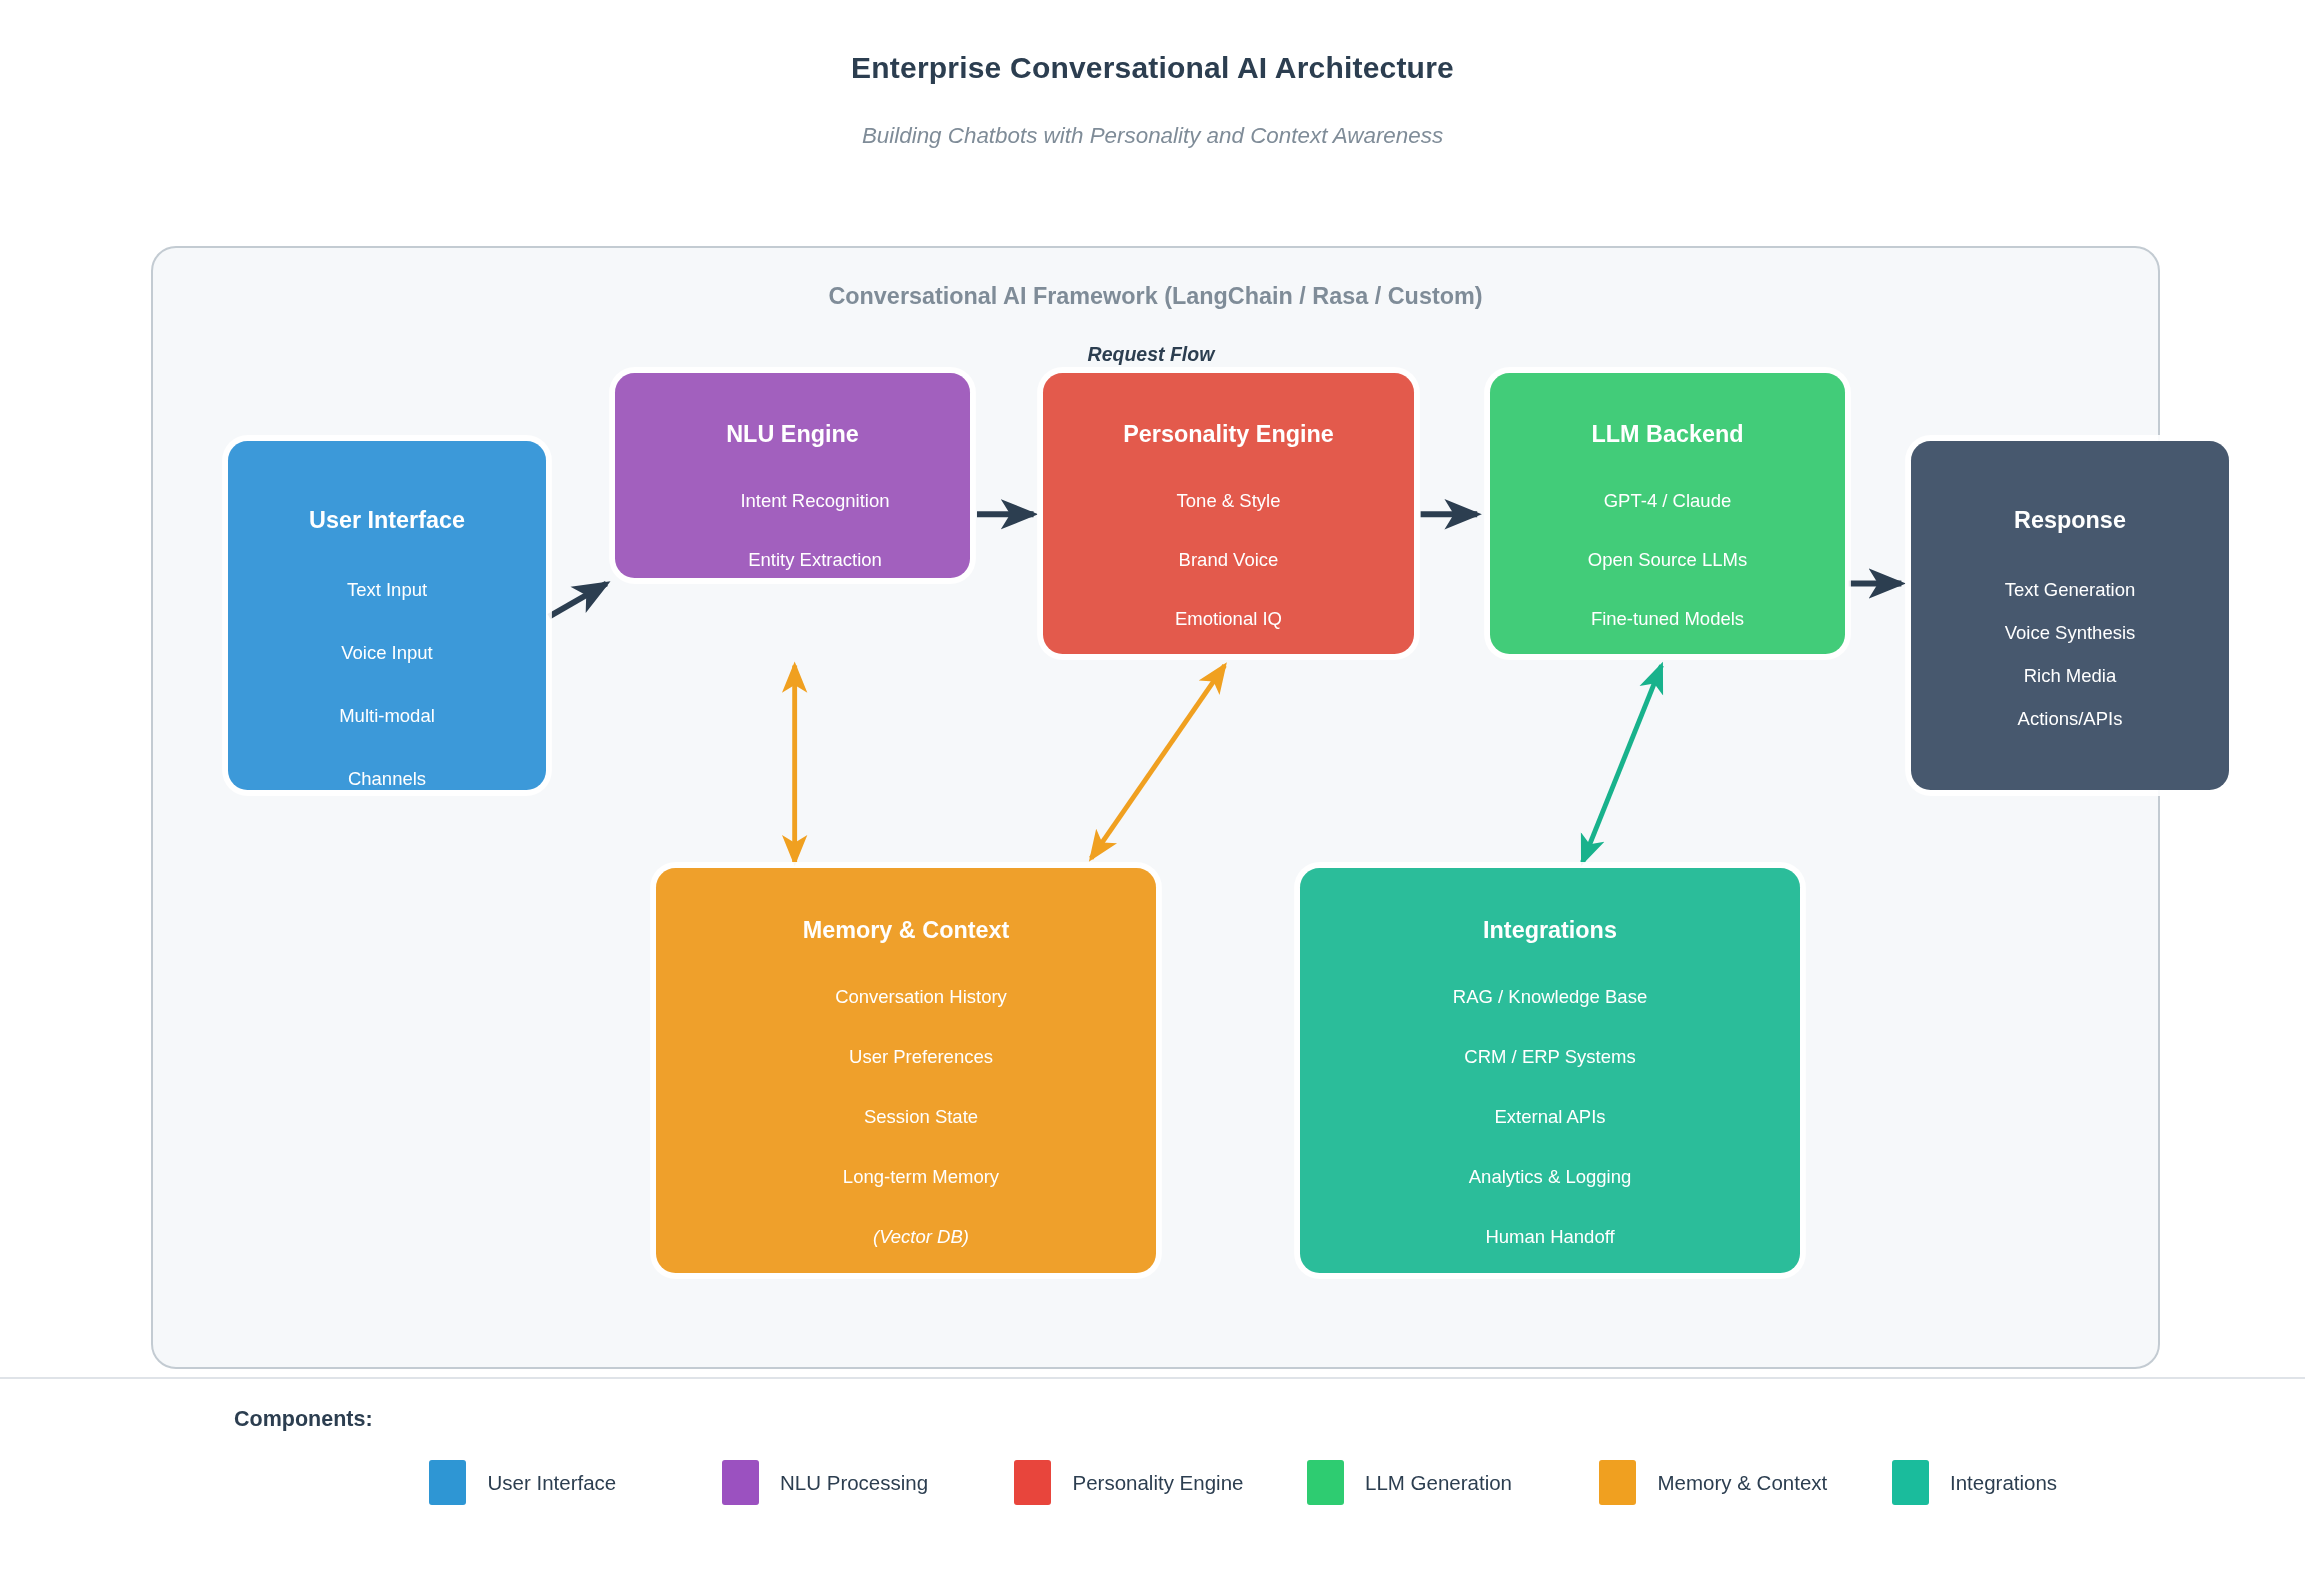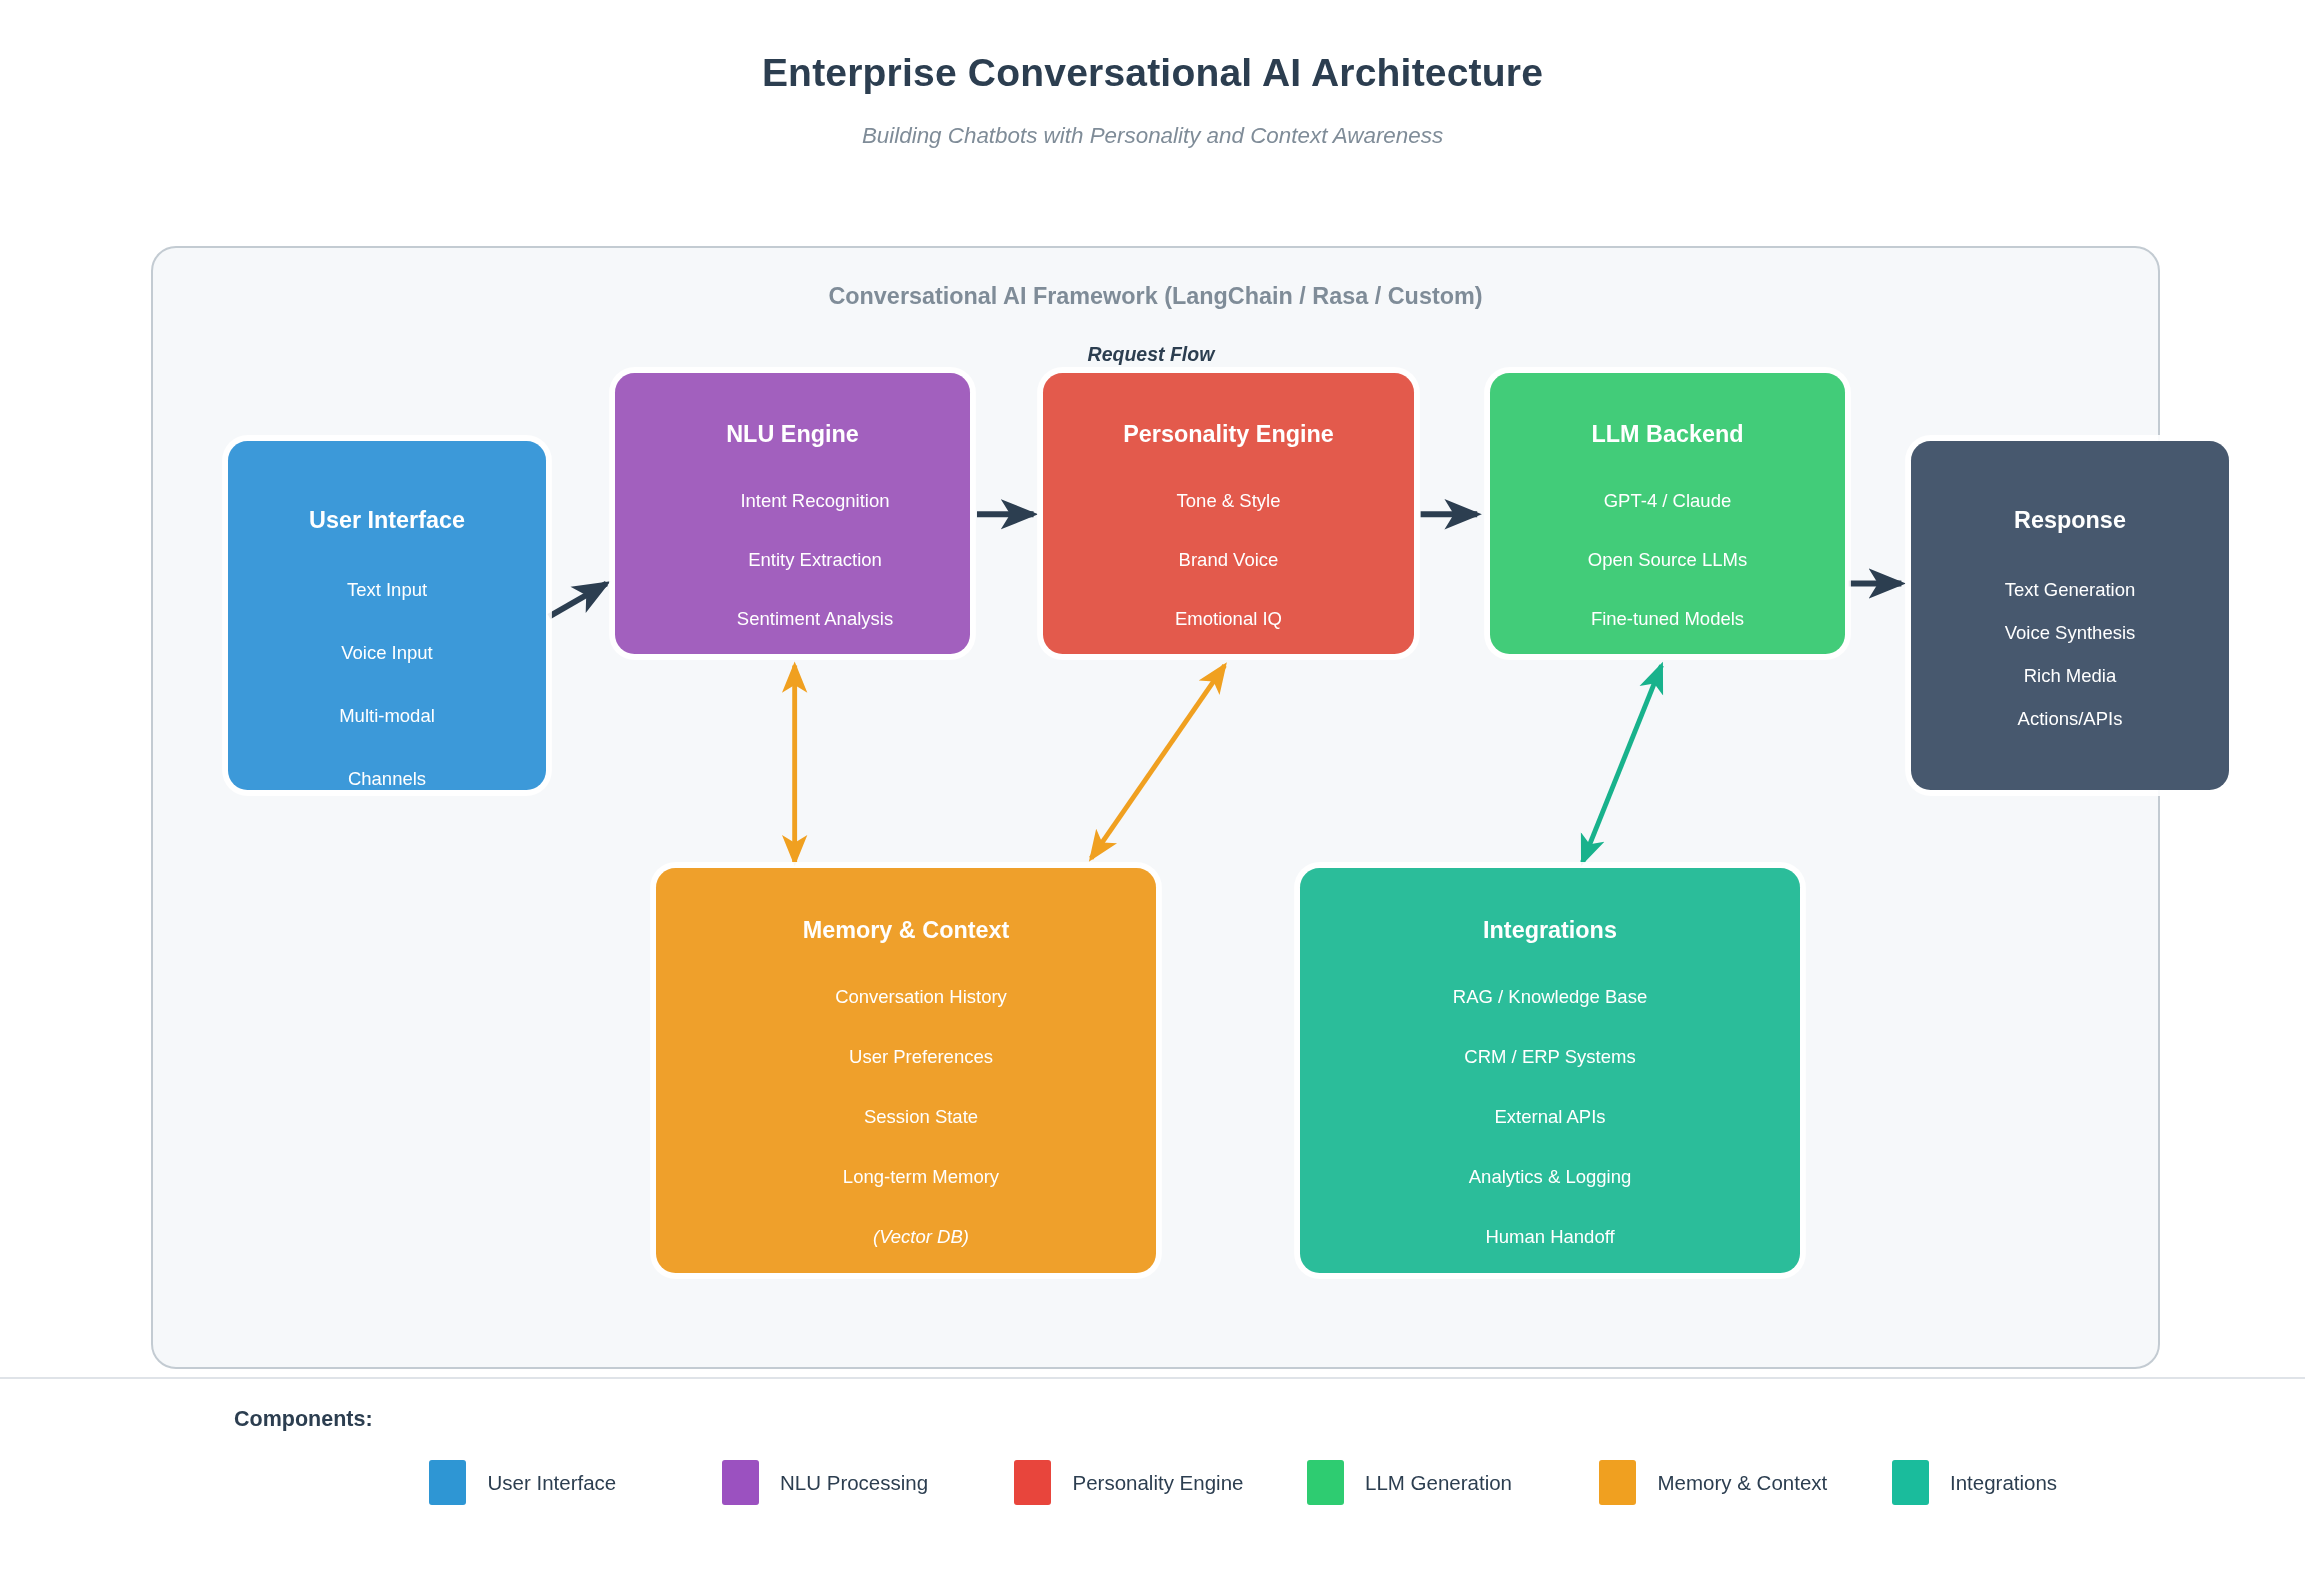--- a/index.html
+++ b/index.html
@@ -16,21 +16,21 @@
     -webkit-font-smoothing: antialiased;
   }
 
   
   #page-title {
     position: absolute;
     top: 51px;
     left: 0;
     width: 2305px;
     text-align: center;
-    font-size: 39px;
+    font-size: 30px;
     font-weight: bold;
     color: #2c3e50;
     letter-spacing: 0.2px;
   }
   #page-subtitle {
     position: absolute;
     top: 123px;
     left: 0;
     width: 2305px;
     text-align: center;
@@ -108,21 +108,21 @@
   
   #node-user-interface {
     left: 228px; top: 441px; width: 318px; height: 349px;
     background: #3c99d9;
   }
   #node-user-interface .node-title { margin-top: 66px; }
   #node-user-interface .node-item { margin-top: 41px; }
   #node-user-interface .node-item:first-child { margin-top: 45px; }
 
   #node-nlu-engine {
-    left: 615px; top: 373px; width: 355px; height: 281px;
+    left: 615px; top: 373px; width: 355px; height: 205px;
     background: #a260be;
   }
   #node-nlu-engine .node-title { margin-top: 48px; }
   #node-nlu-engine .node-item { margin-top: 37px; padding-left: 45px; }
   #node-nlu-engine .node-item:first-child { margin-top: 42px; }
 
   #node-personality-engine {
     left: 1043px; top: 373px; width: 371px; height: 281px;
     background: #e35a4c;
   }

